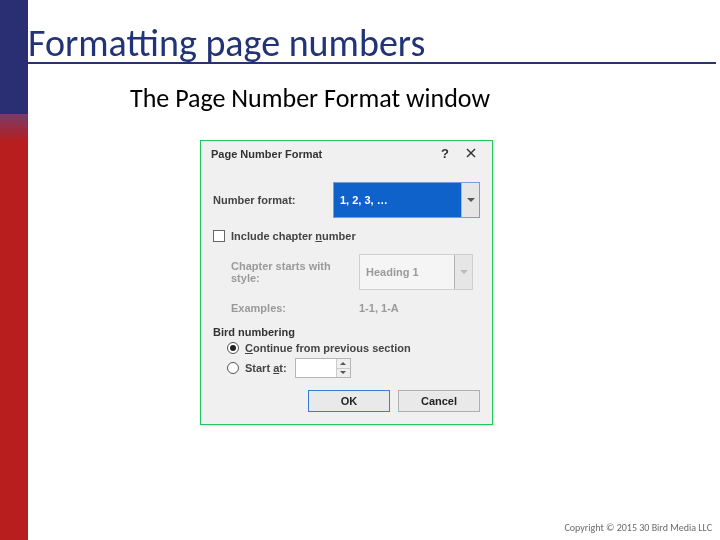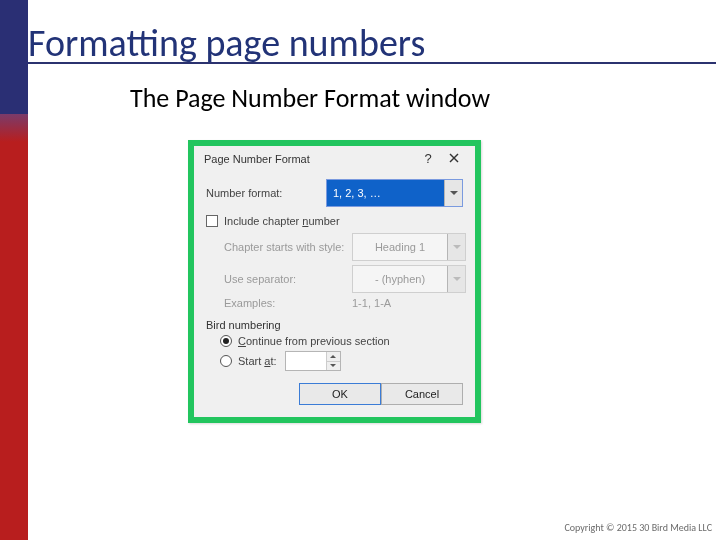--- a/index.html
+++ b/index.html
@@ -28,61 +28,62 @@
     position: absolute; left: 28px; right: 4px; top: 62px;
     height: 2px; background: #2b326f;
   }
   .subtitle {
     position: absolute; left: 130px; top: 82px;
     font-size: 26px; color: #000000;
     font-family: Calibri, Arial, sans-serif;
   }
 
   .dialog {
-    position: absolute; left: 188px; top: 140px;
+    position: absolute; left: 200px; top: 140px;
     width: 293px;
     background: #f0f0f0;
-    border: 6px solid #22c55e;
+    border: 1px solid #22c55e;
     font-size: 11px; color: #444;
     font-family: "Segoe UI", Tahoma, sans-serif;
     box-shadow: 1px 1px 2px rgba(0,0,0,0.15);
+    font-weight: bold;
   }
   .titlebar {
     display: flex; align-items: center;
     padding: 6px 8px 8px 10px;
     color: #333;
   }
   .titlebar-title { flex: 1; font-size: 11px; }
   .titlebar-btn {
     width: 26px; text-align: center; color: #333;
     font-size: 13px; line-height: 1;
   }
   .close-x svg { width: 10px; height: 10px; }
   .close-x svg line { stroke: #333; stroke-width: 1.4; }
 
   .dlg-body { padding: 2px 12px 10px 12px; }
-  .row { display: flex; align-items: center; margin: 4px 0; }
+  .row { display: flex; align-items: center; margin: 12px 0; }
   .lbl { flex: 0 0 120px; color: #444; }
   .lbl.disabled { color: #9a9a9a; }
 
   .combo {
     flex: 1; display: flex; align-items: center;
-    height: 28px; border: 1px solid #7a9adf;
+    height: 36px; border: 1px solid #7a9adf;
     background: #0f62c9;
   }
   .combo-text {
     flex: 1; padding: 0 6px; color: #fff; font-size: 11px;
     white-space: nowrap; overflow: hidden;
   }
   .combo-btn {
     width: 18px; height: 100%;
     background: #e6e6e6; border-left: 1px solid #b5b5b5;
     display: flex; align-items: center; justify-content: center;
   }
-  .combo.disabled { background: #f5f5f5; border-color: #cfcfcf; text-align: center; }
+  .combo.disabled { background: #f5f5f5; border-color: #cfcfcf; }
   .combo.disabled .combo-text { color: #9a9a9a; }
 
   .caret-down {
     width: 0; height: 0;
     border-left: 4px solid transparent;
     border-right: 4px solid transparent;
     border-top: 4px solid #555;
   }
   .combo.disabled .caret-down { border-top-color: #bbb; }
 
@@ -121,21 +122,21 @@
     border-left: 3px solid transparent; border-right: 3px solid transparent;
     border-bottom: 3px solid #555;
   }
   .caret-dn {
     width: 0; height: 0;
     border-left: 3px solid transparent; border-right: 3px solid transparent;
     border-top: 3px solid #555;
   }
 
   .btn-row {
-    display: flex; justify-content: flex-end; 
+    display: flex; justify-content: flex-end; gap: 8px;
     padding: 6px 0 2px 0; margin-top: 6px;
   }
   .dlg-btn {
     width: 82px; height: 22px;
     background: #e9e9e9; border: 1px solid #aeaeae;
     display: flex; align-items: center; justify-content: center;
     color: #222; font-size: 11px;
   }
   .dlg-btn.primary { border-color: #3b7cd6; }
 
@@ -189,29 +190,20 @@
       <span>
         <span>Include chapter </span><span class="underline-letter">n</span><span>umber</span>
       </span>
     </div>
 
     <div class="indent-group">
       <div class="row">
         <div class="lbl disabled">Chapter starts with style:</div>
         <div class="combo disabled">
           <div class="combo-text">Heading 1</div>
-          <div class="combo-btn">
-            <div class="caret-down"></div>
-          </div>
-        </div>
-      </div>
-      <div class="row">
-        <div class="lbl disabled">Use separator:</div>
-        <div class="combo disabled">
-          <div class="combo-text">-   (hyphen)</div>
           <div class="combo-btn">
             <div class="caret-down"></div>
           </div>
         </div>
       </div>
       <div class="row">
         <div class="lbl disabled">Examples:</div>
         <div class="examples-val">1-1, 1-A</div>
       </div>
     </div>

